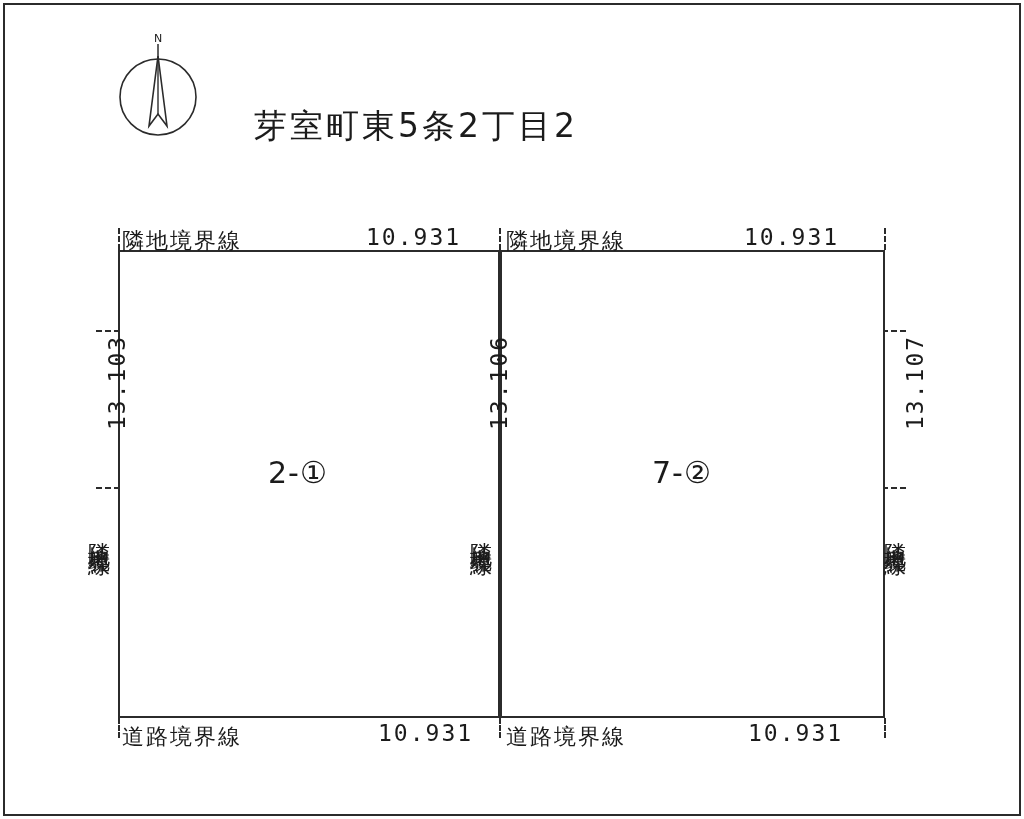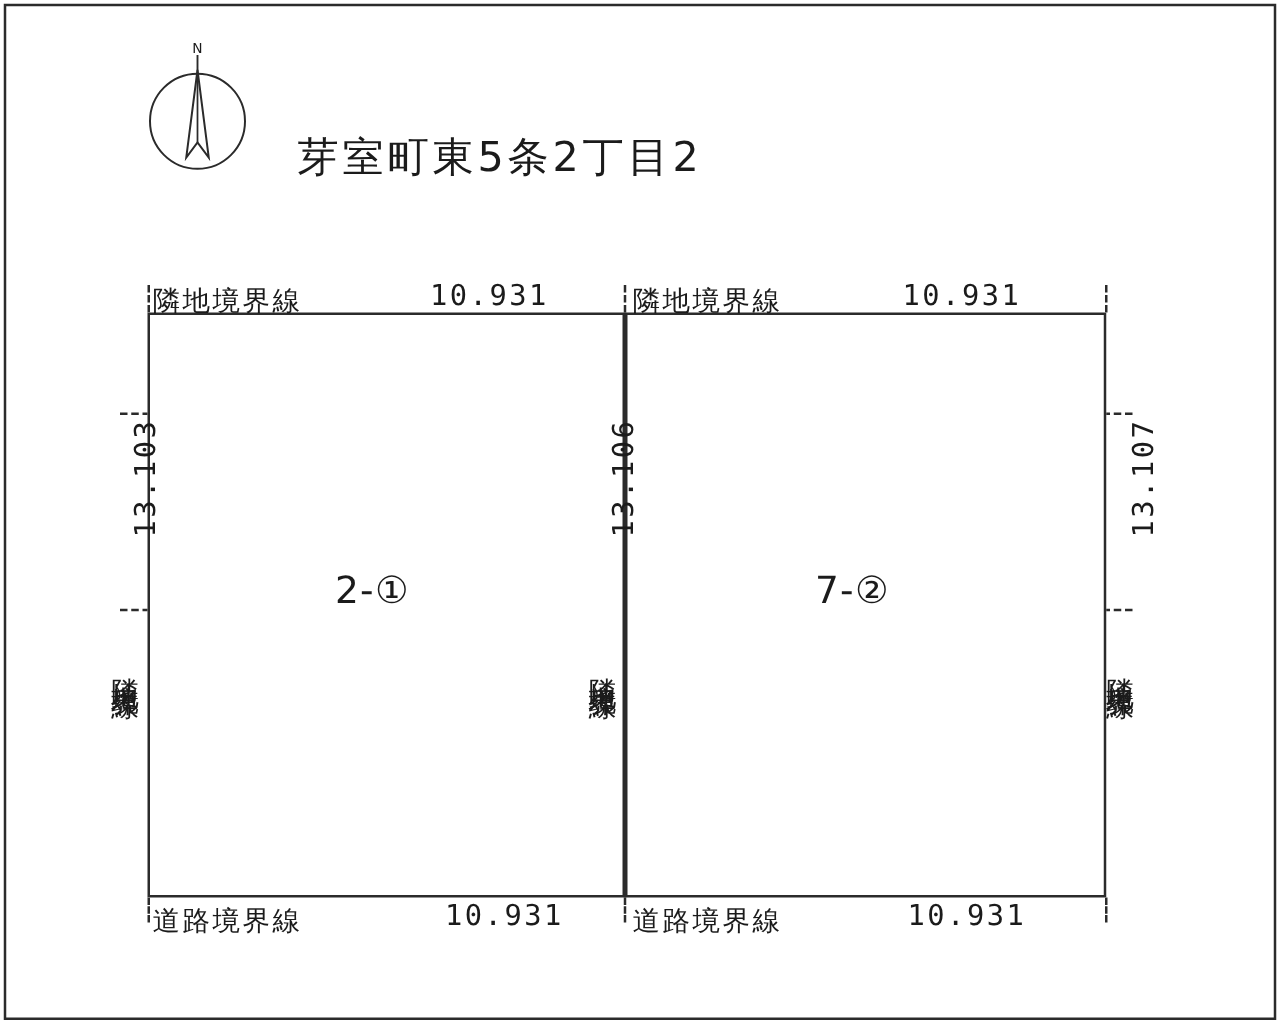--- a/index.html
+++ b/index.html
@@ -33,21 +33,21 @@
     left: 115px;
     top: 30px;
     width: 86px;
     height: 110px;
   }
   #compass svg { display: block; }
 
   
   #title {
     position: absolute;
-    left: 238px;
+    left: 254px;
     top: 104px;
     font-size: 33px;
     letter-spacing: 3px;
     color: #1b1b1b;
     white-space: nowrap;
   }
 
   
   .plot-box {
     position: absolute;
@@ -98,20 +98,21 @@
     white-space: nowrap;
     color: #1b1b1b;
   }
   .h-num {
     position: absolute;
     font-size: 23px;
     letter-spacing: 2px;
     white-space: nowrap;
     color: #1b1b1b;
     font-family: "DejaVu Sans Mono", "Liberation Mono", monospace;
+    margin-left: 22px;
   }
 
   #top-left-boundary  { left: 122px; top: 226px; }
   #top-left-dim       { left: 344px; top: 224px; }
   #top-right-boundary { left: 506px; top: 226px; }
   #top-right-dim      { left: 722px; top: 224px; }
 
   #bottom-left-boundary  { left: 122px; top: 722px; }
   #bottom-left-dim       { left: 356px; top: 720px; }
   #bottom-right-boundary { left: 506px; top: 722px; }

